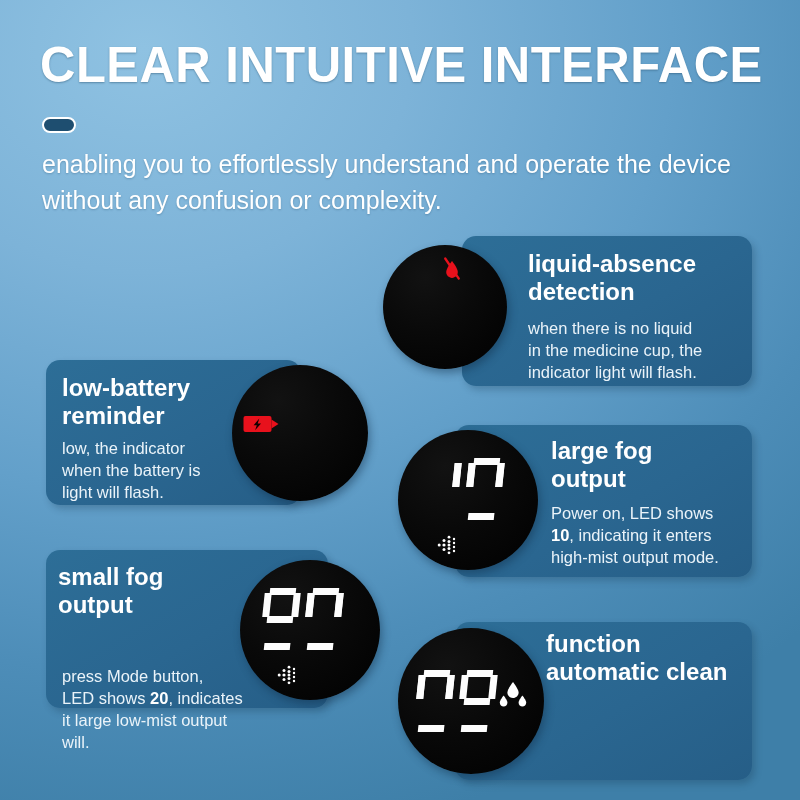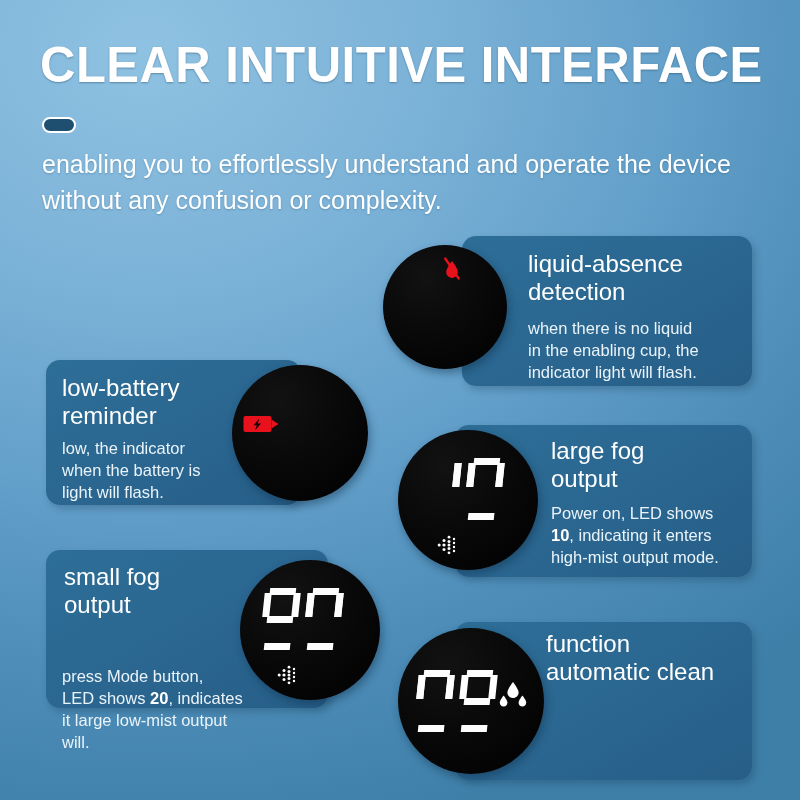--- a/index.html
+++ b/index.html
@@ -57,21 +57,21 @@
   
   .card {
     position:absolute;
     border-radius:14px;
     background:linear-gradient(150deg,#2D6E97 0%, #2A6690 55%, #265E87 100%);
     box-shadow:3px 4px 7px rgba(20,55,80,0.28);
   }
 
   .card-title {
     position:absolute;
-    font-weight:400;
+    font-weight:700;
     font-size:24px;
     line-height:1.15;
     color:#FFFFFF;
   }
 
   .card-body {
     position:absolute;
     font-size:16.5px;
     line-height:1.33;
     color:#EAF3F9;
@@ -135,21 +135,21 @@
       <path d="M17 9 C17 9 11.2 16.0 11.2 20.1 C11.2 23.4 13.8 25.9 17 25.9 C20.2 25.9 22.8 23.4 22.8 20.1 C22.8 16.0 17 9 17 9 Z" fill="#E8111C"></path>
       <rect x="16.1" y="3.4" width="2.3" height="26.5" rx="1.1" fill="#E8111C" transform="rotate(-34 17 17)"></rect>
     </svg>
   </div>
 
   <div class="card-title" style="left:528px; top:250px; width:215px;">
     <span>liquid-absence detection</span>
   </div>
   <div class="card-body" style="left:528px; top:318px; width:215px;">
     <div class="nowrap">when there is no liquid</div>
-    <div class="nowrap">in the enabling cup, the</div>
+    <div class="nowrap">in the medicine cup, the</div>
     <div class="nowrap">indicator light will flash.</div>
   </div>
 
   <div class="card" style="left:46px; top:360px; width:255px; height:145px;"></div>
 
   <div class="disc" style="left:232px; top:365px; width:136px; height:136px;">
 
     <svg class="icon-battery" style="left:11px; top:48px;" width="38" height="22" viewBox="0 0 38 22">
       <rect x="0.5" y="3" width="28" height="16" rx="2" fill="#E8111C"></rect>
       <path d="M28.5 6.4 L35.5 11 L28.5 15.6 Z" fill="#E8111C"></path>
@@ -256,21 +256,21 @@
         <circle cx="13.0" cy="14.4" r="1.5"></circle>
         <circle cx="13.0" cy="18.8" r="1.4"></circle>
         <circle cx="18.0" cy="5.0" r="1.2"></circle>
         <circle cx="18.0" cy="9.0" r="1.2"></circle>
         <circle cx="18.0" cy="13.0" r="1.2"></circle>
         <circle cx="18.0" cy="17.0" r="1.2"></circle>
       </g>
     </svg>
   </div>
 
-  <div class="card-title" style="left:64px; top:563px; width:200px;">
+  <div class="card-title" style="left:58px; top:563px; width:200px;">
     <div>small fog</div>
     <div>output</div>
   </div>
   <div class="card-body" style="left:62px; top:634px; width:215px;margin-top:32px;">
     <div class="nowrap">press Mode button,</div>
     <div class="nowrap"><span>LED shows</span> <b>20</b><span>, indicates</span></div>
     <div class="nowrap">it large low-mist output</div>
     <div class="nowrap">will.</div>
   </div>
 

